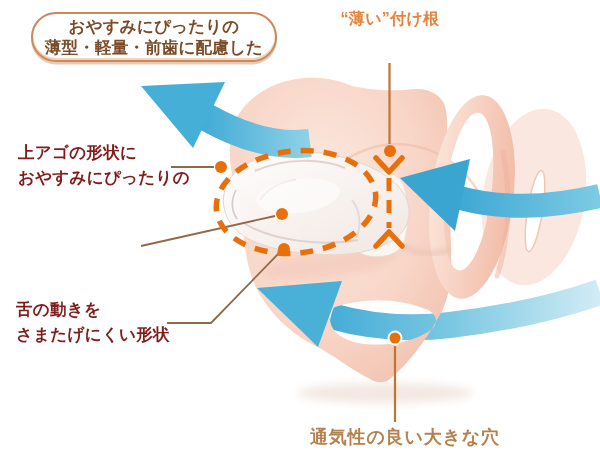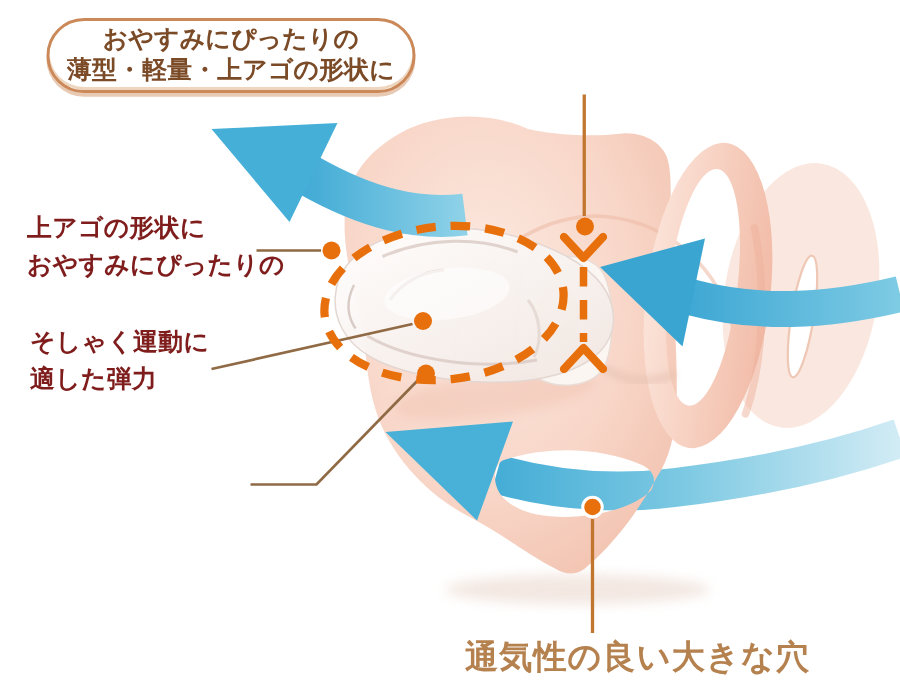--- a/index.html
+++ b/index.html
@@ -3,21 +3,21 @@
 <meta charset="utf-8">
 <style>
   html,body{margin:0;padding:0;background:#fff;}
   .stage{position:relative;width:600px;height:453px;background:#fff;overflow:hidden;
          font-family:"Liberation Sans","DejaVu Sans",sans-serif;}
   .stage svg{position:absolute;left:0;top:0;}
   .lbl{position:absolute;font-weight:bold;color:#7f1d1d;font-size:16.5px;line-height:25px;
        letter-spacing:.3px;white-space:nowrap;}
   .lbl div{white-space:nowrap;}
   #lbl-front{color:#E2833E;text-align:center;line-height:24px;width:160px;font-size:16px;}
-  #lbl-vent{color:#B5824F;font-size:22px;letter-spacing:.8px;}
+  #lbl-vent{color:#B5824F;font-size:18px;letter-spacing:.8px;}
   .badge{position:absolute;left:31px;top:12px;width:242px;height:46px;background:#fff;
          border:2px solid #CB8858;border-radius:26px;
          box-shadow:0 2.5px 0 rgba(203,136,88,.45), inset 0 -2px 0 rgba(232,200,168,.75);
          display:flex;flex-direction:column;align-items:center;justify-content:center;
          color:#7B4A26;font-weight:bold;font-size:16.5px;line-height:21px;letter-spacing:.2px;}
 </style>
 </head>
 <body>
 
 <div class="stage">
@@ -140,34 +140,35 @@
       <circle cx="221" cy="167" r="6" fill="#E8700C"></circle>
       <circle cx="282" cy="214" r="6" fill="#E8700C"></circle>
       <circle cx="284" cy="249" r="6" fill="#E8700C"></circle>
       <circle cx="390" cy="151" r="6" fill="#E8700C"></circle>
       <circle cx="395" cy="338" r="6.5" fill="#E8700C" stroke="#FFFFFF" stroke-width="2"></circle>
     </g>
   </svg>
 
   <div class="badge">
     <div>おやすみにぴったりの</div>
-    <div>薄型・軽量・上アゴの形状に</div>
+    <div>薄型・軽量・前歯に配慮した</div>
   </div>
 
   <div class="lbl" id="lbl-front" style="left:310px;top:7px;">
+    <div>“薄い”付け根</div>
   </div>
 
   <div class="lbl" style="left:18px;top:140px;">
     <div>上アゴの形状に</div>
     <div>おやすみにぴったりの</div>
   </div>
 
-  <div class="lbl" style="left:20px;top:216px;">
-    <div>そしゃく運動に</div>
-    <div>適した弾力</div>
+
+  <div class="lbl" style="left:16px;top:297px;">
+    <div>舌の動きを</div>
+    <div>さまたげにくい形状</div>
   </div>
-
 
   <div class="lbl" id="lbl-vent" style="left:310px;top:425px;">
     <span>通気性の良い大きな穴</span>
   </div>
 
 </div>
 
 </body></html>

